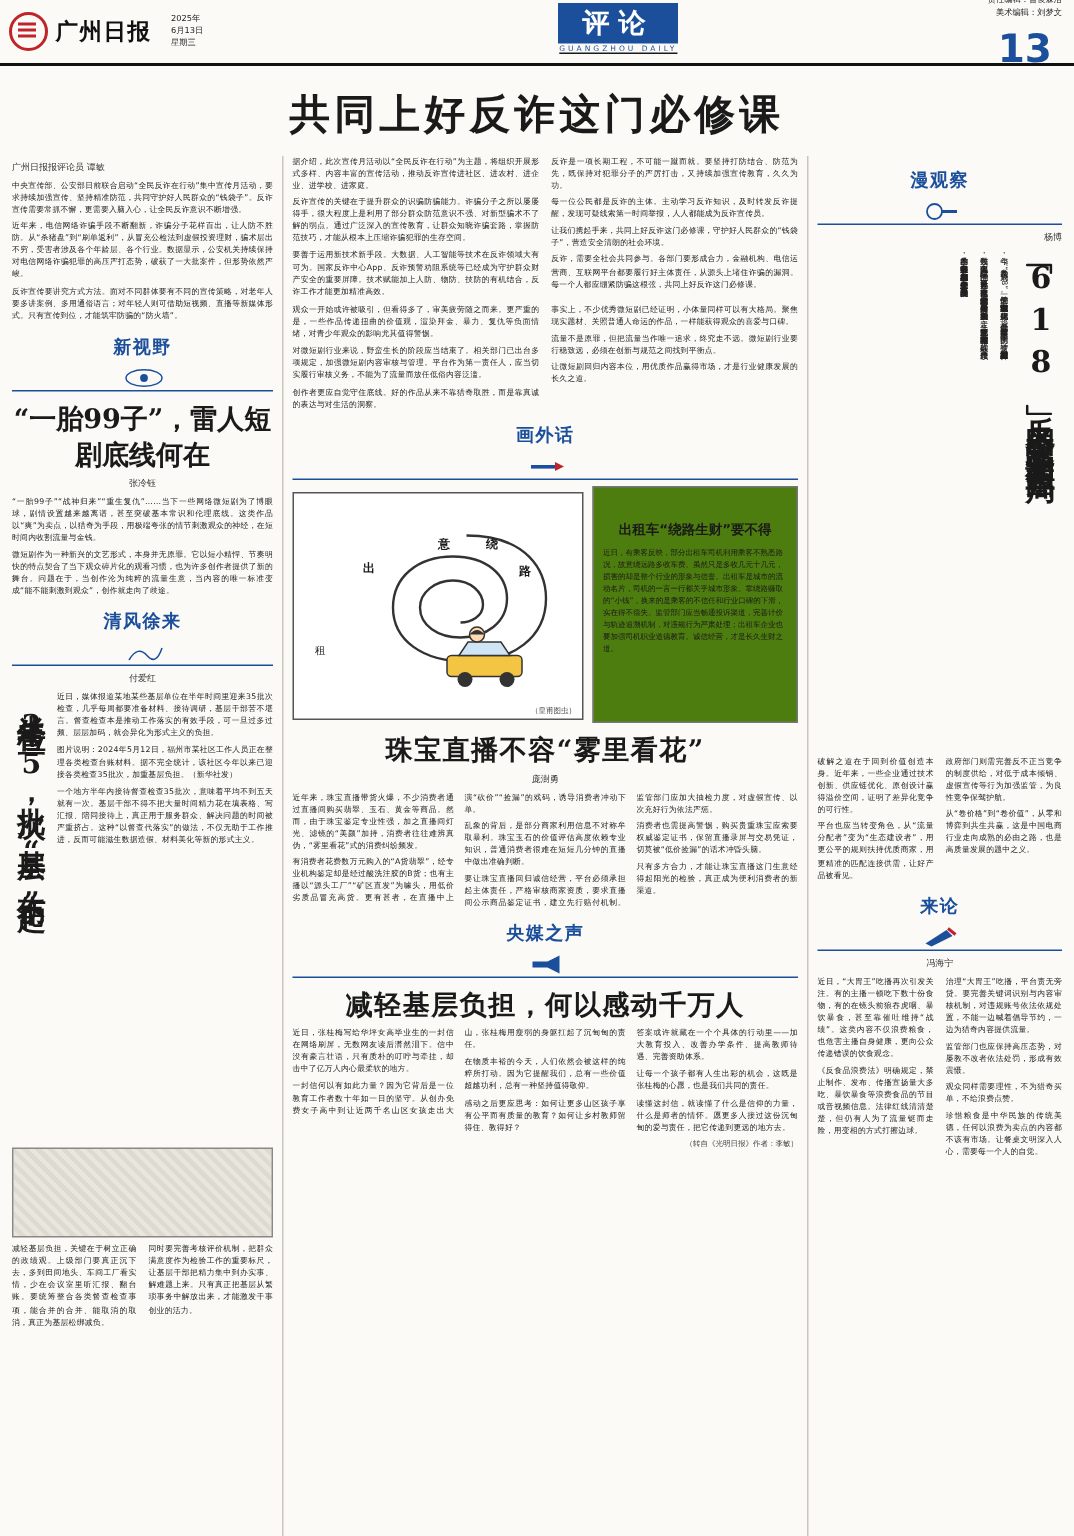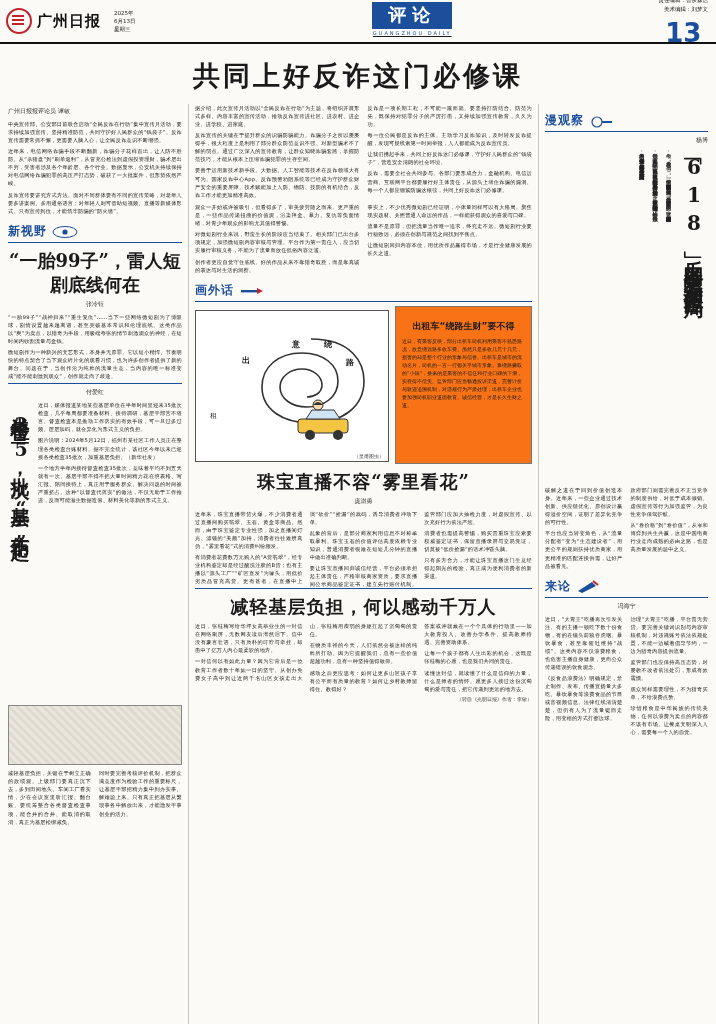--- a/index.html
+++ b/index.html
@@ -59,21 +59,21 @@
 
   p.t{
     font-size:5.2px;line-height:1.55;text-align:justify;margin:0 0 3px;
     color:#222;letter-spacing:.2px;
   }
   .two-col-text{column-count:2;column-gap:8px;}
   .three-col-text{column-count:3;column-gap:7px;}
 
   
   .badge{
-    display:flex;align-items:center;gap:4px;margin:8px 0 2px;
+    display:flex;align-items:center;gap:4px;margin:8px 0 2px;flex-direction:column;
   }
   .badge .nm{
     font-family:"DejaVu Serif","Liberation Serif",serif;
     font-size:12px;font-weight:bold;color:#1b4f9c;letter-spacing:1px;
   }
   .badge .ic{width:26px;height:14px;position:relative;}
   .badge-underline{border-bottom:1.5px solid #1b4f9c;margin-bottom:4px;}
 
   .sub-headline{
     text-align:center;font-size:18px;font-weight:bold;letter-spacing:1px;
@@ -107,22 +107,22 @@
     border:1px solid #555;background:#fff;height:150px;position:relative;overflow:hidden;
     margin:4px 0 2px;
   }
   .cartoon .cap{
     position:absolute;right:4px;bottom:2px;font-size:5px;color:#444;
   }
   .spiral{position:absolute;left:56px;top:22px;}
   .car{position:absolute;left:92px;top:88px;}
 
   .quote-box{
-    border:1px solid #777;padding:12px 6px;font-size:5px;line-height:1.6;
-    background:#f97316;
+    border:1px solid #777;padding:22px 6px;font-size:5px;line-height:1.6;
+    background:#4d7c0f;
   }
   .quote-box h4{font-size:9px;margin:0 0 4px;text-align:center;font-weight:bold;}
 
   .sig{font-size:5px;text-align:right;color:#444;margin-top:3px;}
 
   .mini-img{
     height:58px;border:1px solid #888;background:
       repeating-linear-gradient(45deg,#e9e6dd 0 3px,#dedacf 3px 6px);
     margin:4px 0;
   }
@@ -177,20 +177,28 @@
             </svg>
         </span>
       </div>
       <div class="badge-underline"></div>
 
       <div class="sub-headline" style="font-size:18px;letter-spacing:0;">“一胎99子”，雷人短剧底线何在</div>
       <div class="byline" style="text-align:center">张冷钰</div>
       <p class="t">“一胎99子”“战神归来”“重生复仇”……当下一些网络微短剧为了博眼球，剧情设置越来越离谱，甚至突破基本常识和伦理底线。这类作品以“爽”为卖点，以猎奇为手段，用极端夸张的情节刺激观众的神经，在短时间内收割流量与金钱。</p>
       <p class="t">微短剧作为一种新兴的文艺形式，本身并无原罪。它以短小精悍、节奏明快的特点契合了当下观众碎片化的观看习惯，也为许多创作者提供了新的舞台。问题在于，当创作沦为纯粹的流量生意，当内容的唯一标准变成“能不能刺激到观众”，创作就走向了歧途。</p>
 
+      <div class="badge">
+        <span class="nm">清风徐来</span>
+        <span class="ic">
+          <svg viewBox="0 0 28 14" width="28" height="14">
+              <path d="M4 12 Q10 2 16 9 T26 4" fill="none" stroke="#1b4f9c" stroke-width="1"></path>
+            </svg>
+        </span>
+      </div>
       <div class="badge-underline"></div>
       <div class="byline" style="text-align:center">付爱红</div>
 
       <div style="display:flex;gap:4px;align-items:flex-start;">
         <div class="vert-headline-left">半年检查35批次，基层“伤不起”</div>
         <div style="flex:1">
           <p class="t">近日，媒体报道某地某些基层单位在半年时间里迎来35批次检查，几乎每周都要准备材料、接待调研，基层干部苦不堪言。督查检查本是推动工作落实的有效手段，可一旦过多过频、层层加码，就会异化为形式主义的负担。</p>
           <p class="t">图片说明：2024年5月12日，福州市某社区工作人员正在整理各类检查台账材料。据不完全统计，该社区今年以来已迎接各类检查35批次，加重基层负担。（新华社发）</p>
           <p class="t">一个地方半年内接待督查检查35批次，意味着平均不到五天就有一次。基层干部不得不把大量时间精力花在填表格、写汇报、陪同接待上，真正用于服务群众、解决问题的时间被严重挤占。这种“以督查代落实”的做法，不仅无助于工作推进，反而可能滋生数据造假、材料美化等新的形式主义。</p>
         </div>
@@ -269,20 +277,28 @@
       <div class="byline" style="text-align:center">庞澍勇</div>
       <div class="three-col-text">
         <p class="t">近年来，珠宝直播带货火爆，不少消费者通过直播间购买翡翠、玉石、黄金等商品。然而，由于珠宝鉴定专业性强，加之直播间灯光、滤镜的“美颜”加持，消费者往往难辨真伪，“雾里看花”式的消费纠纷频发。</p>
         <p class="t">有消费者花费数万元购入的“A货翡翠”，经专业机构鉴定却是经过酸洗注胶的B货；也有主播以“源头工厂”“矿区直发”为噱头，用低价劣质品冒充高货。更有甚者，在直播中上演“砍价”“捡漏”的戏码，诱导消费者冲动下单。</p>
         <p class="t">乱象的背后，是部分商家利用信息不对称牟取暴利。珠宝玉石的价值评估高度依赖专业知识，普通消费者很难在短短几分钟的直播中做出准确判断。</p>
         <p class="t">要让珠宝直播回归诚信经营，平台必须承担起主体责任，严格审核商家资质，要求直播间公示商品鉴定证书，建立先行赔付机制。监管部门应加大抽检力度，对虚假宣传、以次充好行为依法严惩。</p>
         <p class="t">消费者也需提高警惕，购买贵重珠宝应索要权威鉴定证书，保留直播录屏与交易凭证，切莫被“低价捡漏”的话术冲昏头脑。</p>
         <p class="t">只有多方合力，才能让珠宝直播这门生意经得起阳光的检验，真正成为便利消费者的新渠道。</p>
       </div>
 
+      <div class="badge">
+        <span class="nm">央媒之声</span>
+        <span class="ic">
+          <svg viewBox="0 0 28 14" width="28" height="14">
+              <path d="M4 5 L14 5 L22 1 L22 13 L14 9 L4 9 Z" class="blue-ic"></path>
+            </svg>
+        </span>
+      </div>
       <div class="badge-underline"></div>
 
       <div class="sub-headline">减轻基层负担，何以感动千万人</div>
       <div class="three-col-text">
         <p class="t">近日，张桂梅写给华坪女高毕业生的一封信在网络刷屏，无数网友读后潸然泪下。信中没有豪言壮语，只有质朴的叮咛与牵挂，却击中了亿万人内心最柔软的地方。</p>
         <p class="t">一封信何以有如此力量？因为它背后是一位教育工作者数十年如一日的坚守。从创办免费女子高中到让近两千名山区女孩走出大山，张桂梅用瘦弱的身躯扛起了沉甸甸的责任。</p>
         <p class="t">在物质丰裕的今天，人们依然会被这样的纯粹所打动。因为它提醒我们，总有一些价值超越功利，总有一种坚持值得敬仰。</p>
         <p class="t">感动之后更应思考：如何让更多山区孩子享有公平而有质量的教育？如何让乡村教师留得住、教得好？</p>
         <p class="t">答案或许就藏在一个个具体的行动里——加大教育投入、改善办学条件、提高教师待遇、完善资助体系。</p>
         <p class="t">让每一个孩子都有人生出彩的机会，这既是张桂梅的心愿，也是我们共同的责任。</p>

